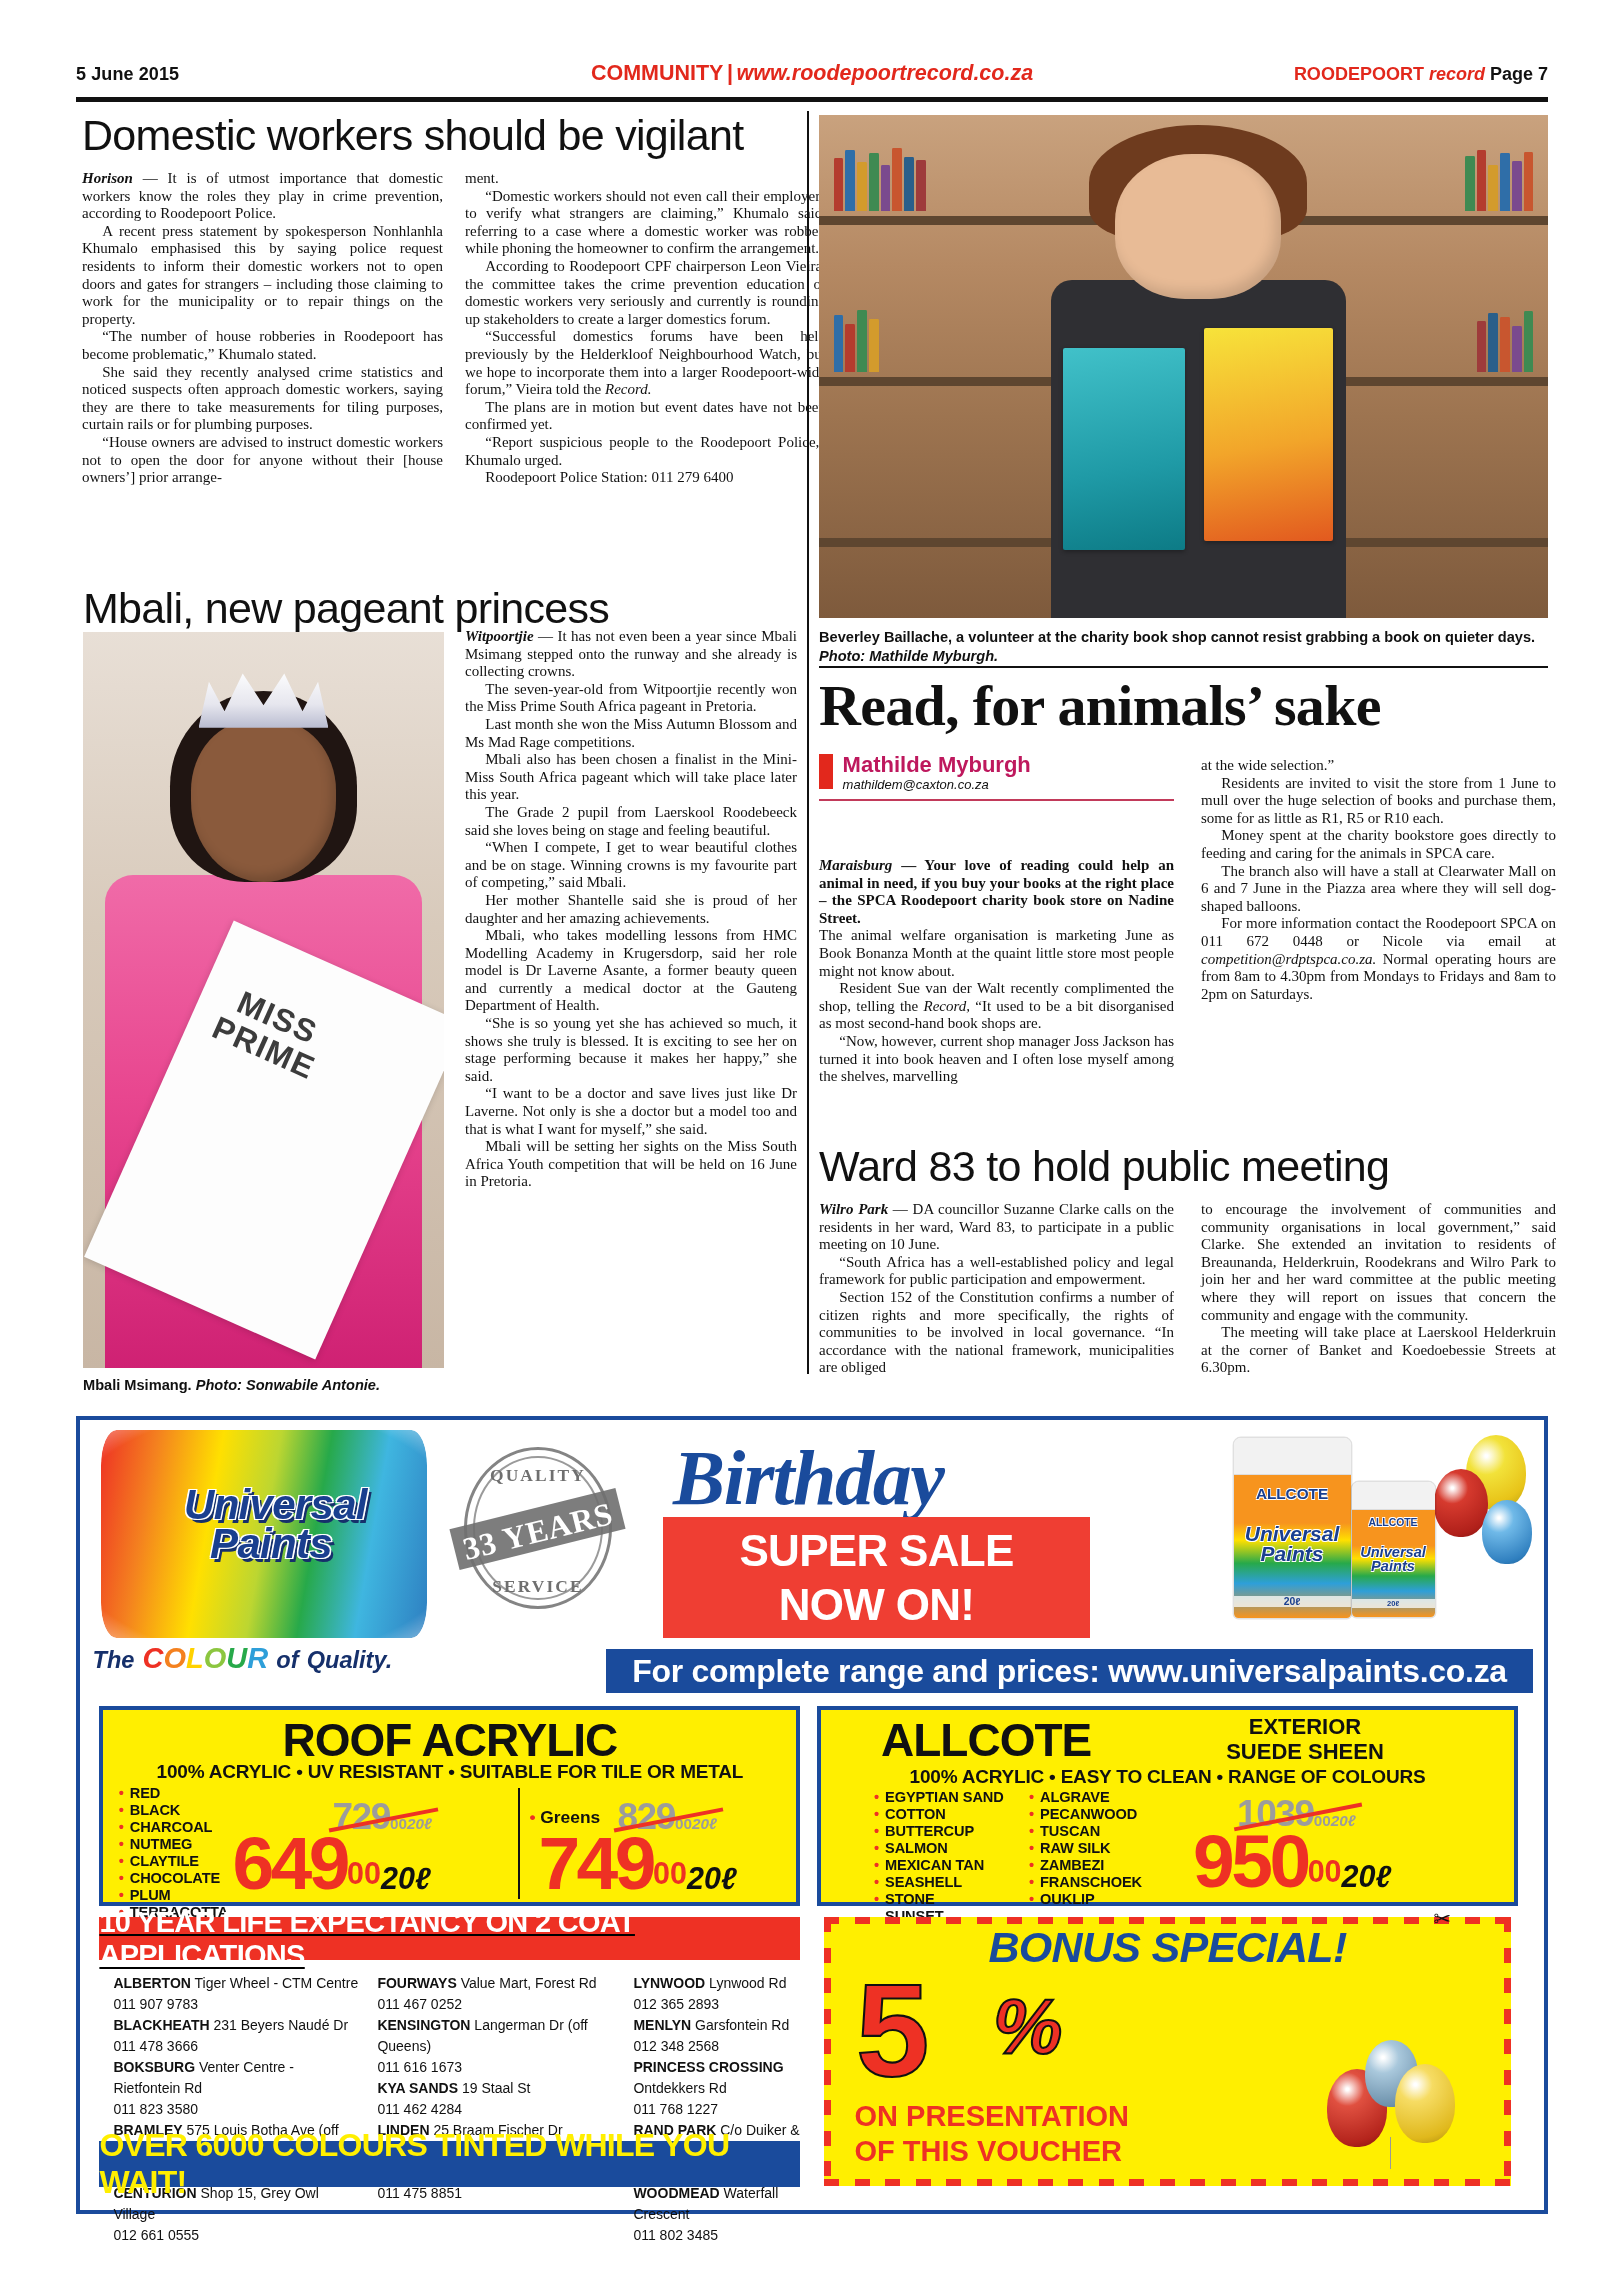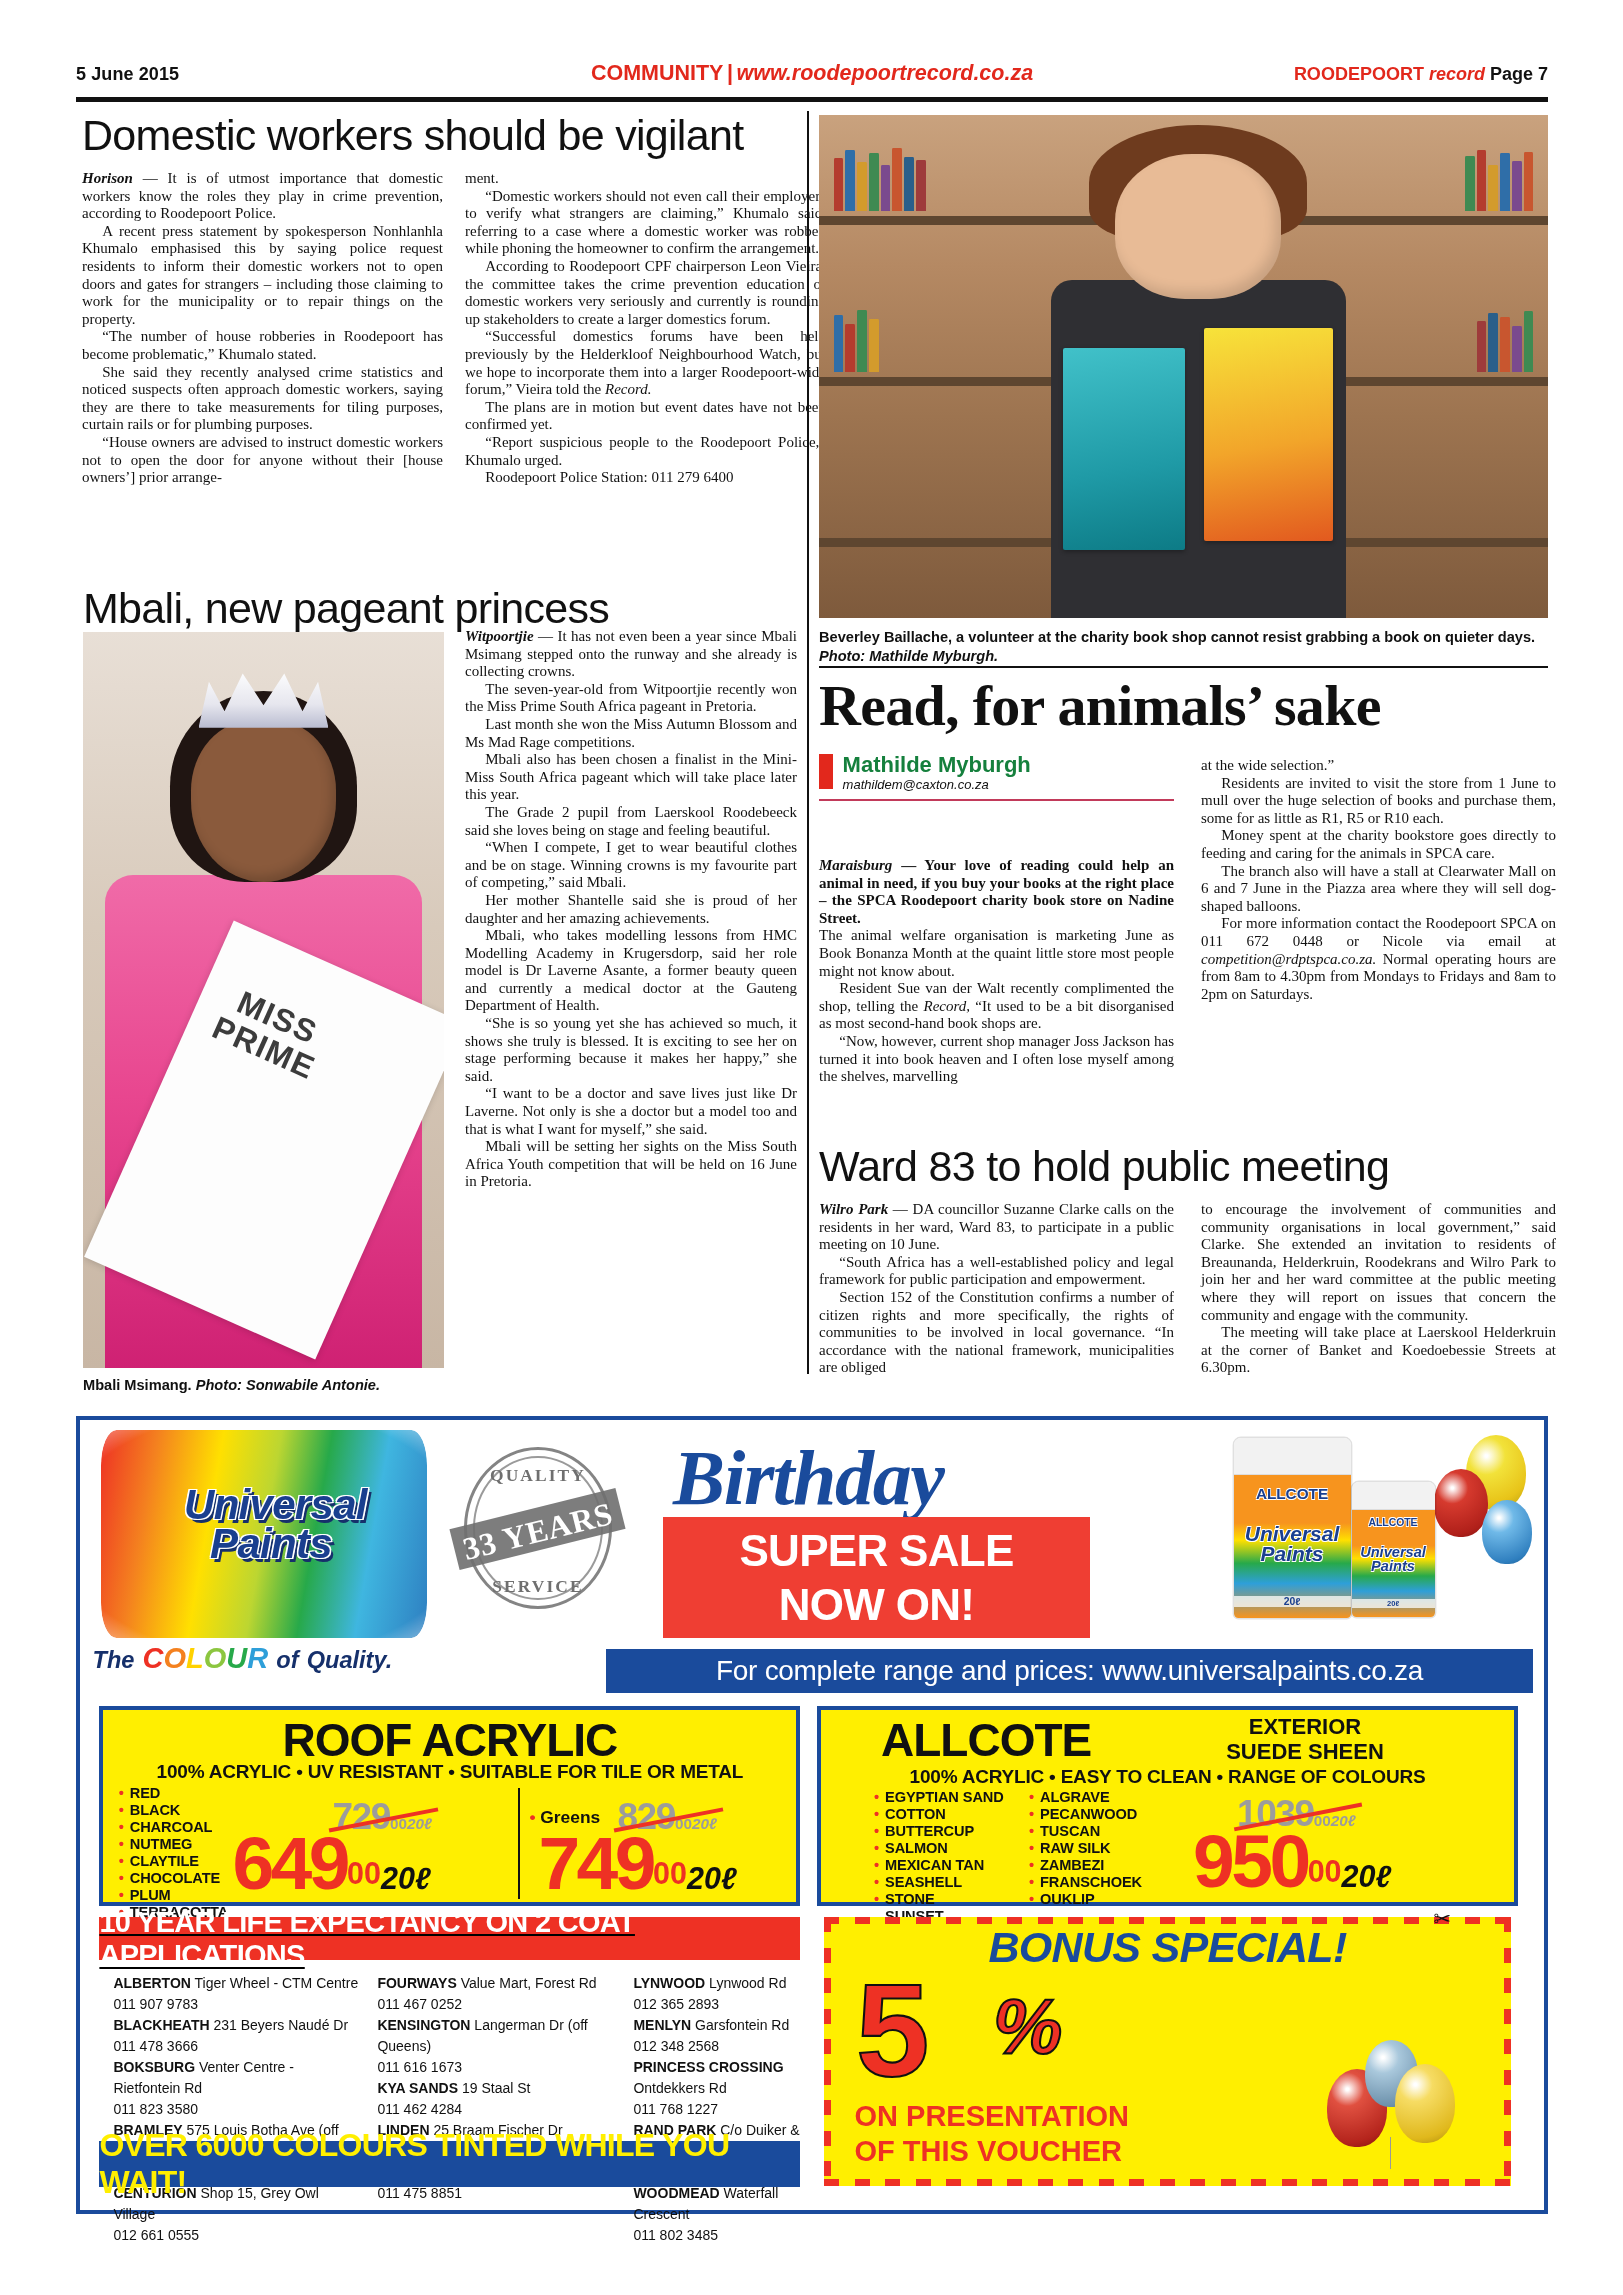--- a/index.html
+++ b/index.html
@@ -55,21 +55,21 @@
   .cap{position:absolute;font-family:"Liberation Sans",sans-serif;font-weight:bold;
     font-size:14.6px;line-height:19px;color:#111;}
   .cap .ital{font-style:italic;}
   .cap-book{left:819px;top:628px;width:729px;}
   .cap-mbali{left:83px;top:1376px;width:389px;}
 
   
   .byline{position:absolute;left:819px;top:753px;width:355px;}
   .byline .bar{position:absolute;left:0;top:1.4px;width:14px;height:35px;background:#e2281c;}
   .byline .nm{margin-left:23.6px;font-family:"Liberation Sans",sans-serif;font-weight:bold;
-    font-size:22px;color:#15803d;line-height:23.6px;}
+    font-size:22px;color:#be185d;line-height:23.6px;}
   .byline .em{margin-left:23.6px;font-family:"Liberation Sans",sans-serif;font-style:italic;
     font-size:13px;color:#111;line-height:16.7px;}
   .byline .hr{margin-top:5.6px;width:355px;height:2.1px;background:#c23a5a;}
 
   
   .vrule{position:absolute;width:2.1px;background:#111;}
   .hrule{position:absolute;height:2.1px;background:#111;}
 
   
   .ad{position:absolute;left:76px;top:1416px;width:1472px;height:798px;
@@ -141,21 +141,21 @@
   .tinB .vol{font-size:7.6px;}
   .balloonA{position:absolute;right:5.6px;top:2.8px;width:60px;height:75px;border-radius:50% 50% 46% 46%;
     background:radial-gradient(circle at 34% 28%,#fff 2%,#f2e23a 28%,#e8c419 70%,#b79a0e 100%);}
   .balloonB{position:absolute;right:44px;top:36px;width:54px;height:68px;border-radius:50% 50% 46% 46%;
     background:radial-gradient(circle at 34% 28%,#fff 2%,#d63a2e 26%,#b0201a 76%,#7a120e 100%);}
   .balloonC{position:absolute;right:0px;top:67px;width:50px;height:64px;border-radius:50% 50% 46% 46%;
     background:radial-gradient(circle at 34% 28%,#fff 2%,#6fb9e8 26%,#2f7fbf 78%,#1d5a8a 100%);}
 
   .bluebar{position:absolute;left:526px;top:229px;width:927px;height:44px;background:#1a4b9c;
     display:flex;align-items:center;justify-content:center;}
-  .bluebar span{font-family:"Liberation Sans",sans-serif;font-weight:normal;font-size:28px;color:#fff;letter-spacing:-0.3px;}
+  .bluebar span{font-family:"Liberation Sans",sans-serif;font-weight:bold;font-size:32px;color:#fff;letter-spacing:-0.3px;}
 
   
   .panel{position:absolute;top:286px;height:200px;background:#ffef00;border:4.2px solid #1a4b9c;box-sizing:border-box;}
   .panelL{left:19.4px;width:701px;}
   .panelR{left:737px;width:701px;}
   .p-title{position:absolute;left:0;right:0;top:2.8px;text-align:center;
     font-family:"Liberation Sans",sans-serif;font-weight:bold;font-size:46px;color:#111;letter-spacing:-1px;}
   .p-title.lefty{text-align:left;left:60px;}
   .p-sub2{position:absolute;left:397px;top:4.2px;width:174px;text-align:center;
     font-family:"Liberation Sans",sans-serif;font-weight:bold;font-size:22px;color:#111;line-height:25px;}

